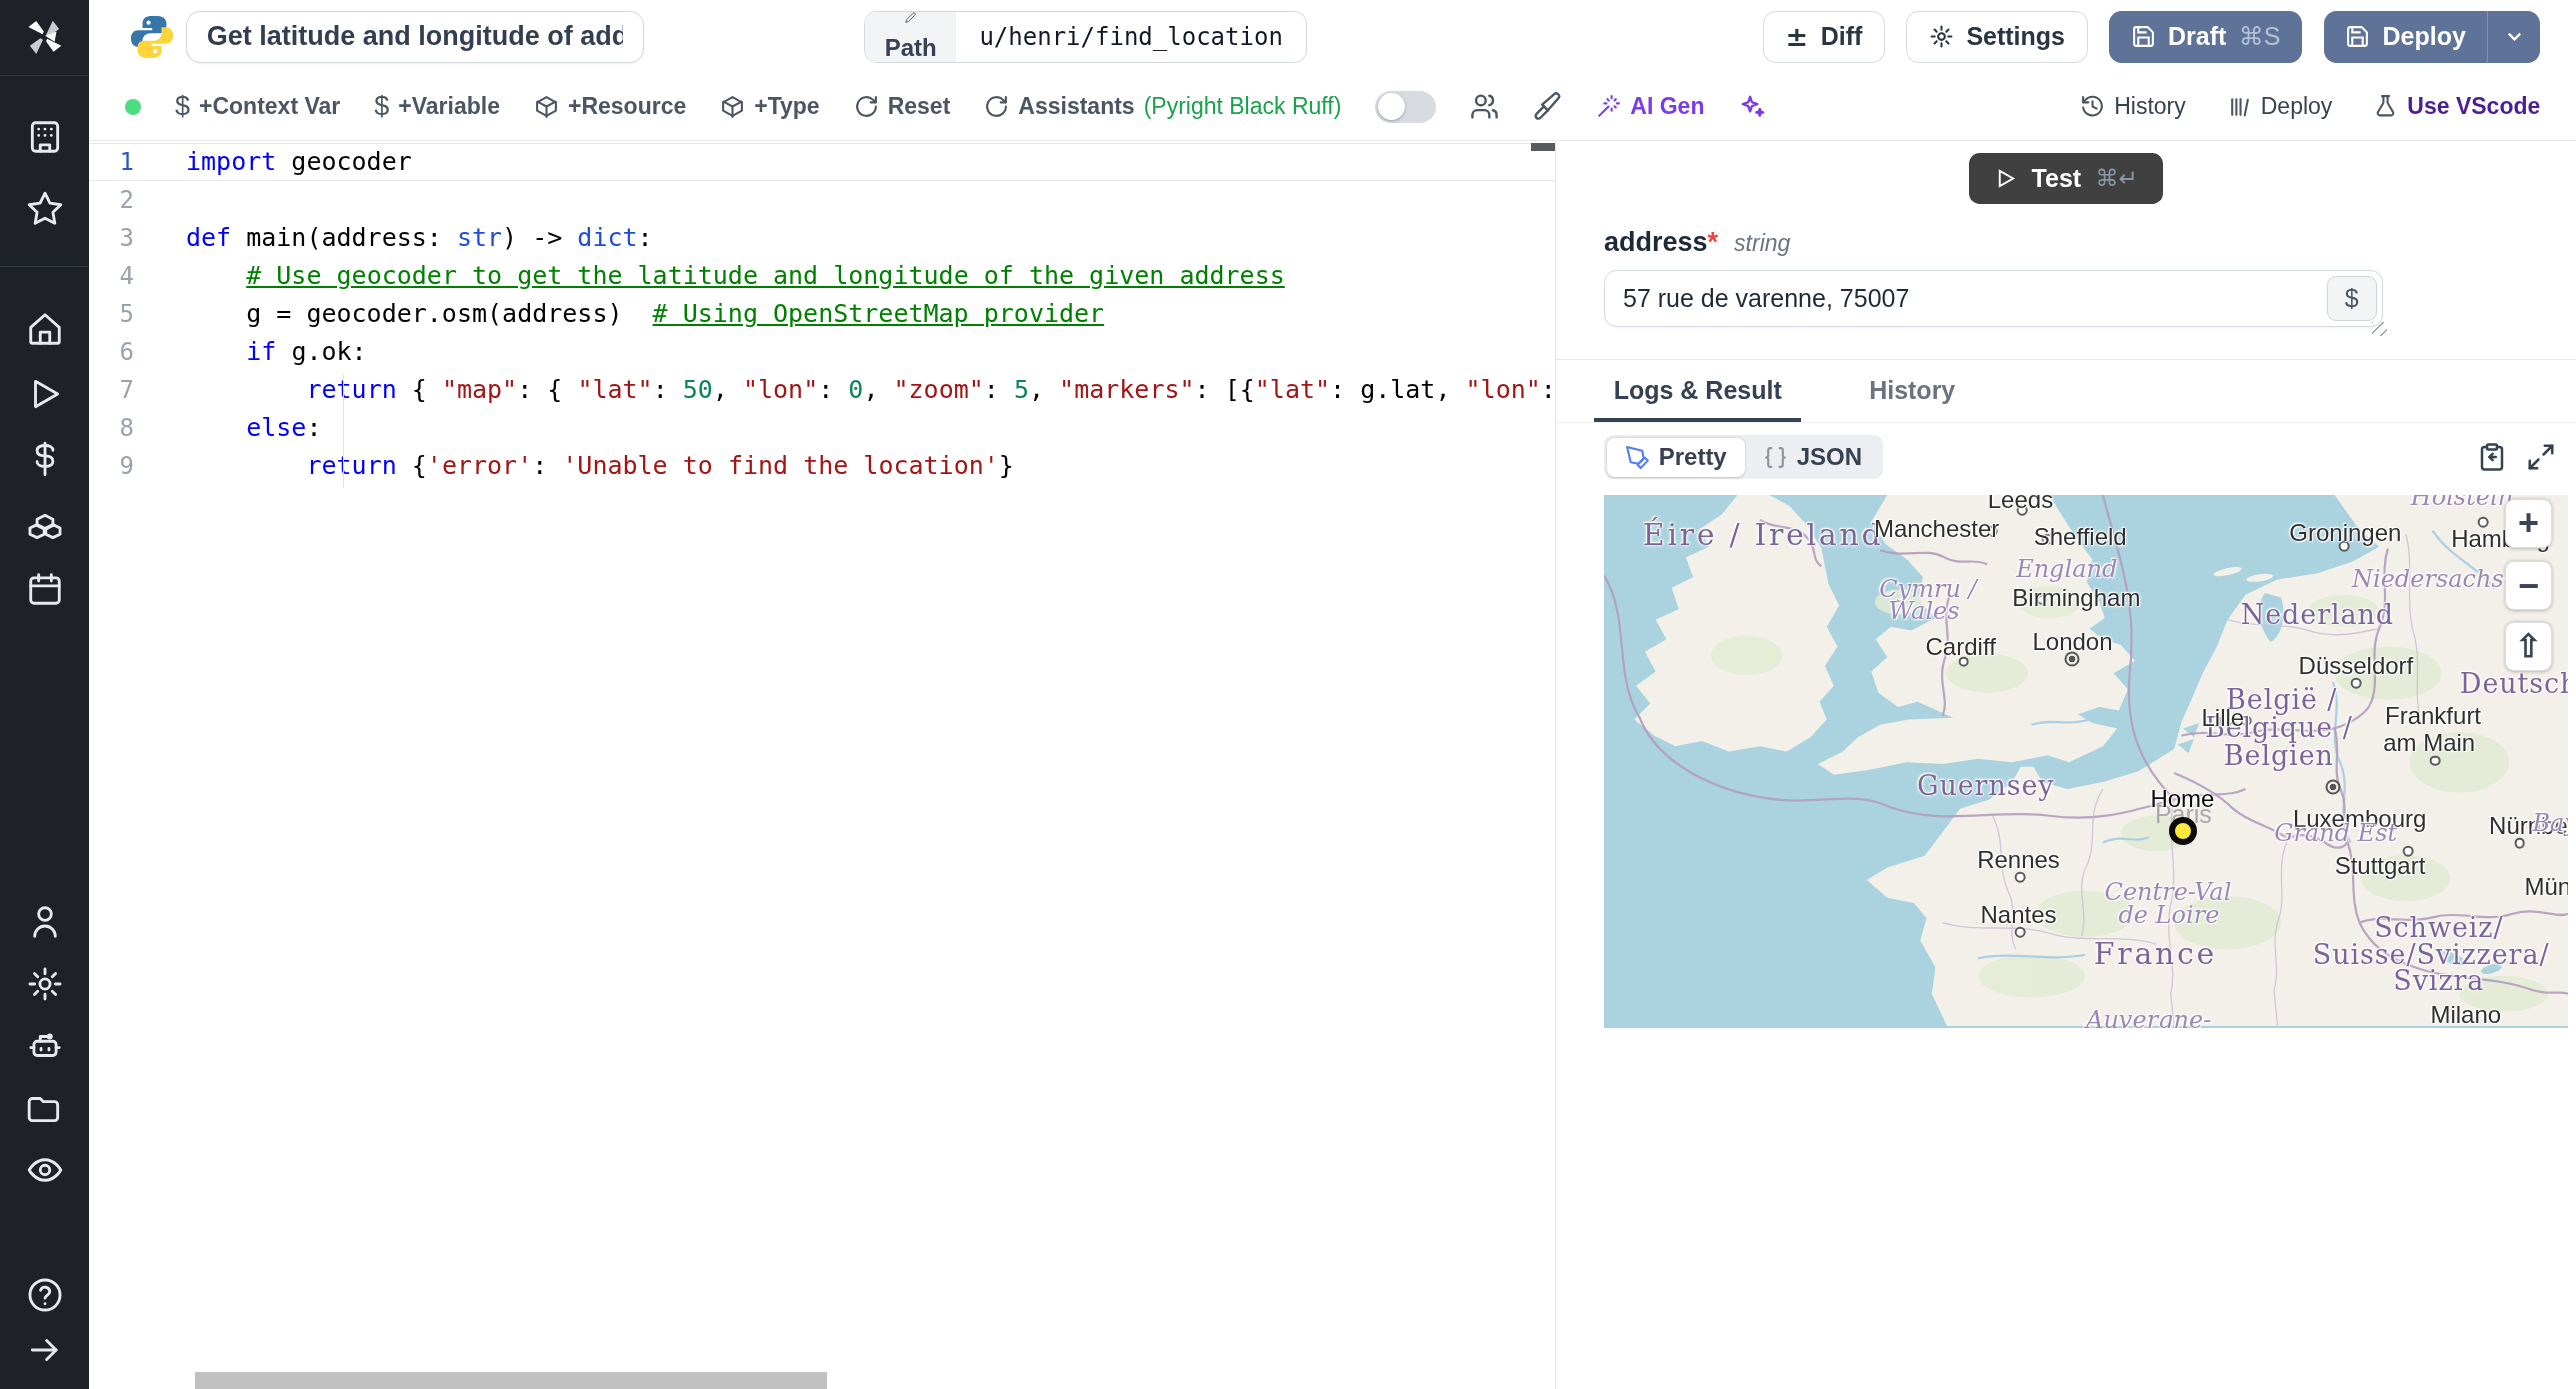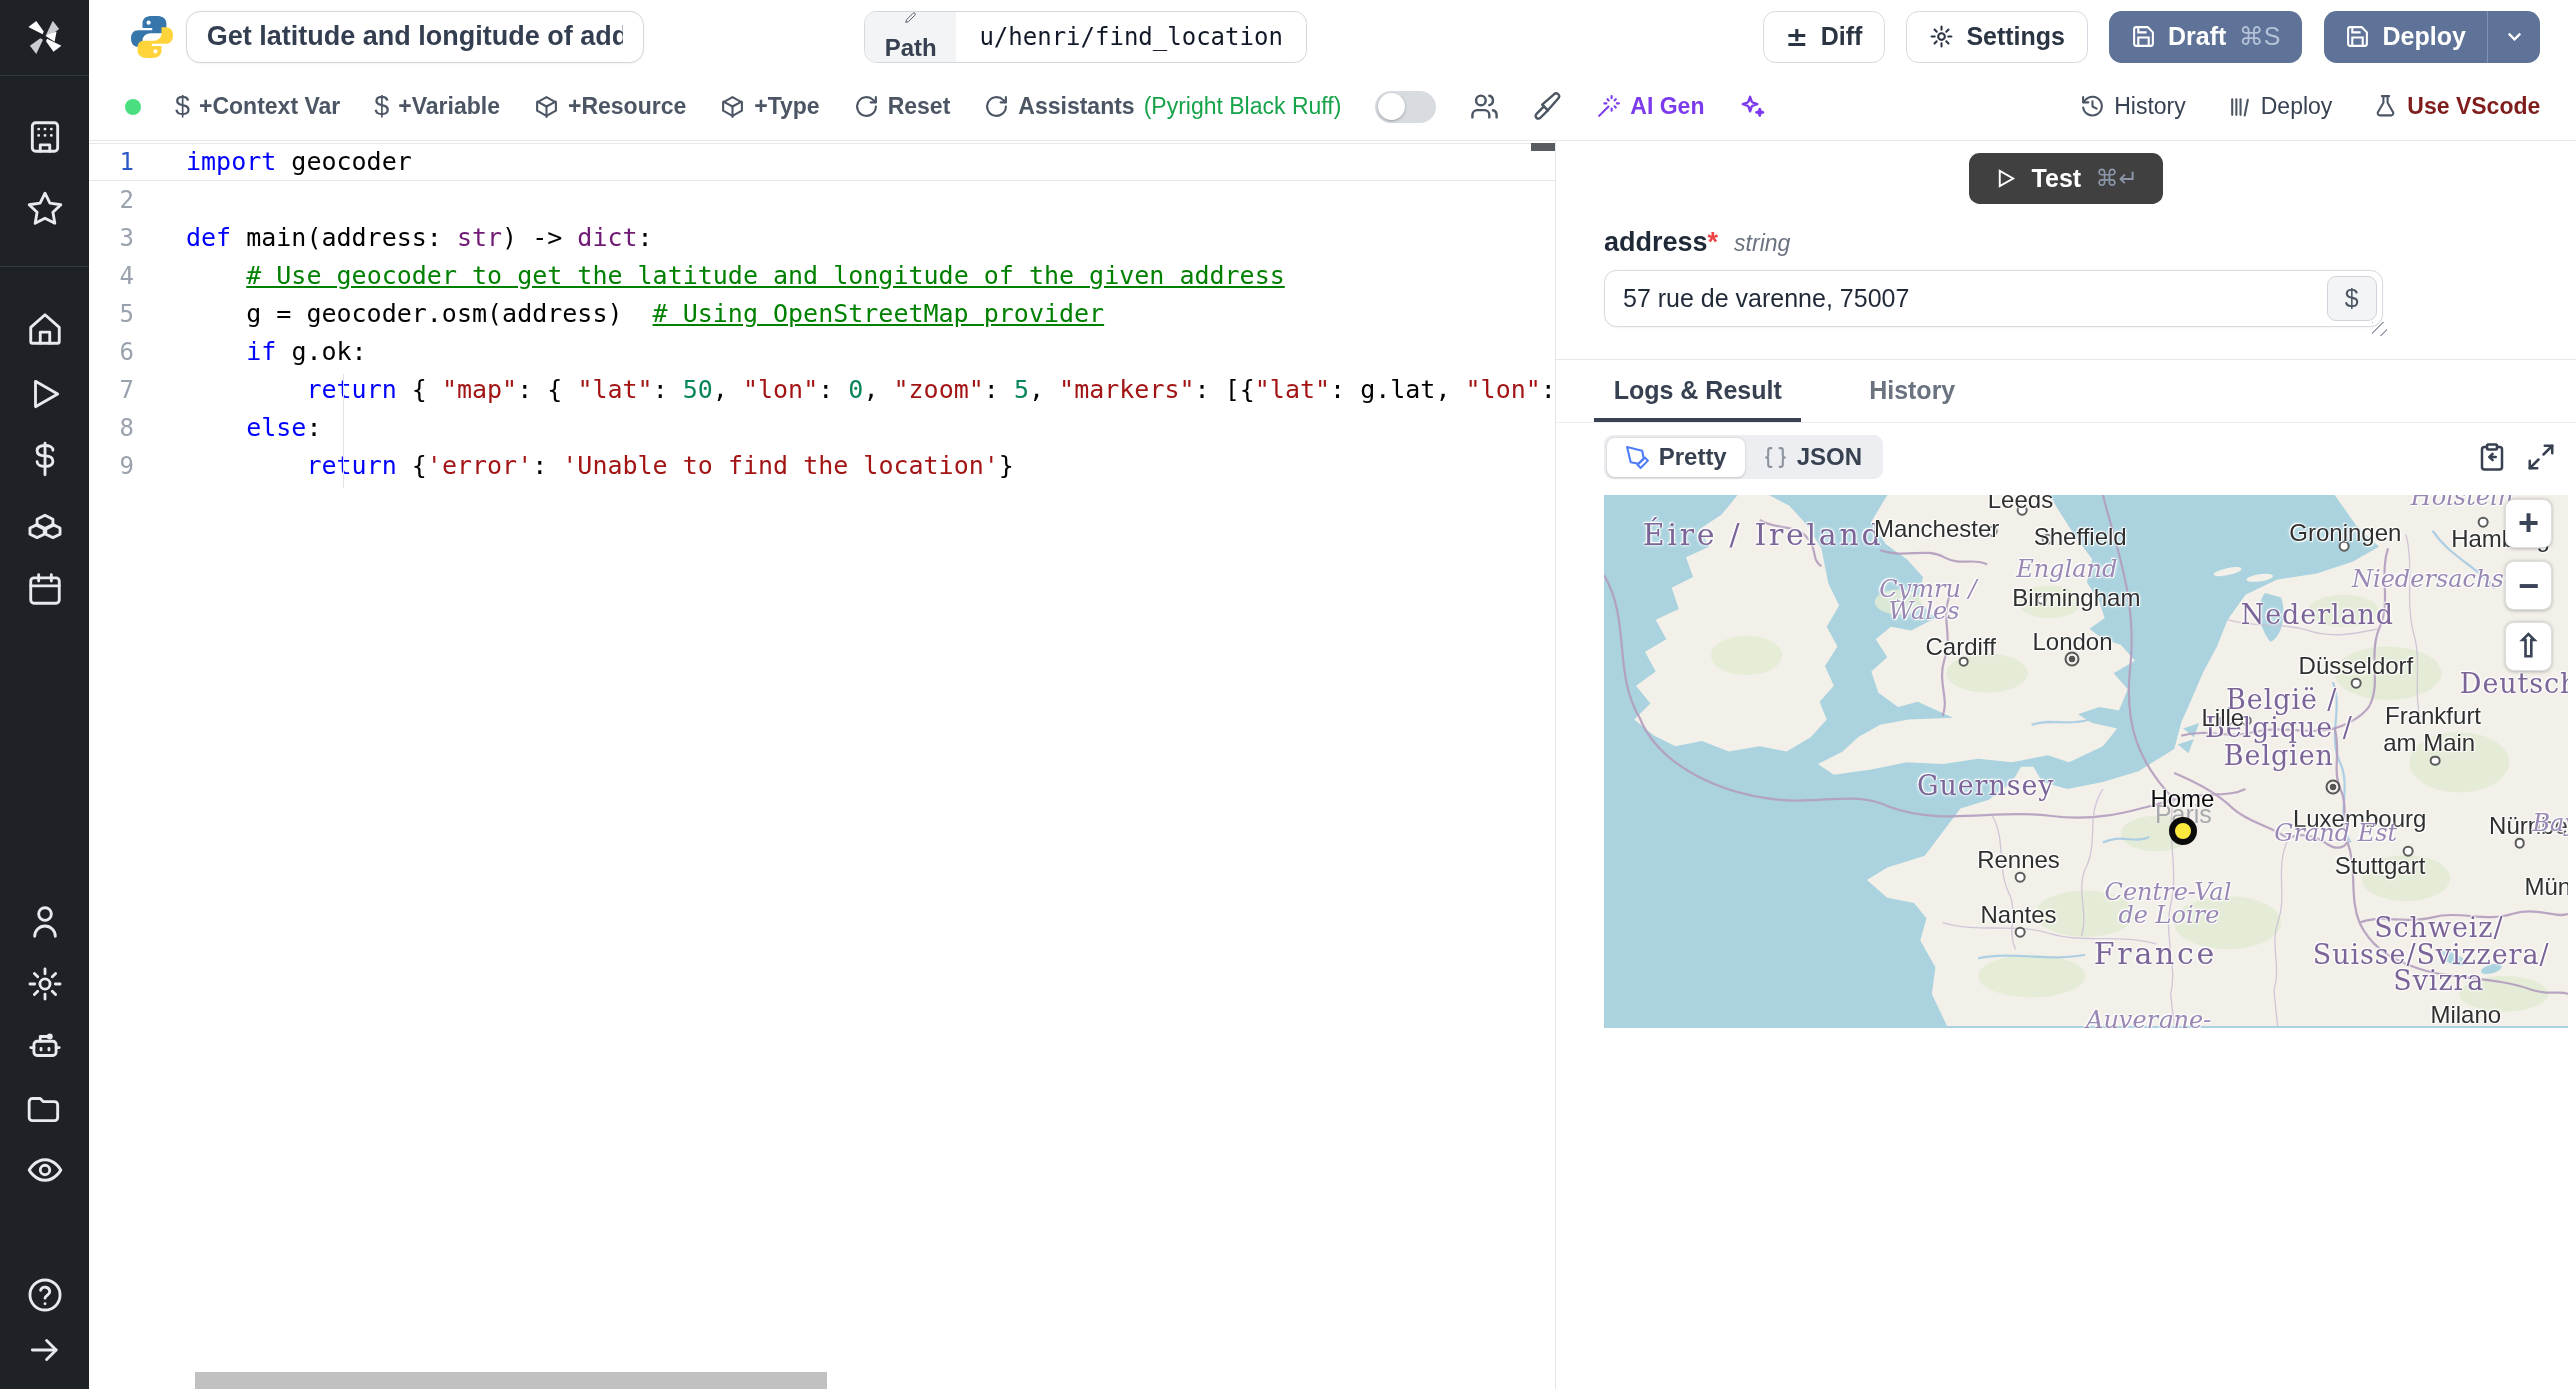--- a/index.html
+++ b/index.html
@@ -72,37 +72,37 @@
   .toggle-knob { position:absolute; left:2.7px; top:2.7px; width:27px; height:27px; border-radius:50%;
                  background:#fff; box-shadow:0 0.9px 2.7px rgba(0,0,0,.3); }
   .icon-btn { display:flex; align-items:center; cursor:pointer; }
   .icon-btn svg { width:29px; height:29px; stroke:#4b5563; fill:none; stroke-width:2;
                   stroke-linecap:round; stroke-linejoin:round; }
   .ai-item { color:#7c3aed; }
   .ai-item svg { stroke:#7c3aed; }
   .tool-spacer { flex:1; }
   .tool-right { display:flex; align-items:center; gap:41px; margin-right:16px; }
   .tool-right .tool-item { font-weight:500; color:#374151; }
-  .tool-right .vscode { font-weight:600; color:#7f1d1d; }
+  .tool-right .vscode { font-weight:600; color:#4c1d95; }
 
   
   .content { position:absolute; top:140px; left:0; width:2487px; height:1250px;
              border-top:0.9px solid #e6e8eb; display:flex; }
 
   
   .editor { position:relative; width:1467px; height:100%; background:#fff; overflow:hidden;
             border-right:0.9px solid #e3e5e8; }
   .code-line { display:flex; height:38px; align-items:center;
                font:400 25px "DejaVu Sans Mono", monospace; white-space:pre; }
   .gutter { width:97px; flex:none; text-align:right; padding-right:52px;
             color:#9aa2ad; font:400 24px "DejaVu Sans Mono", monospace; }
   .code-line.active { box-shadow:inset 0 0.9px 0 #e8e8e8, inset 0 -0.9px 0 #e8e8e8; }
   .code-line.active .gutter { color:#2b59c3; }
   .codewrap { padding-top:1.8px; }
-  .tok-kw { color:#0000ff; } .tok-ty { color:#701a75; } .tok-cm { color:#008000;text-decoration:underline; }
+  .tok-kw { color:#0000ff; } .tok-ty { color:#1d4ed8; } .tok-cm { color:#008000;text-decoration:underline; }
   .tok-st { color:#a31515; } .tok-nu { color:#098658; } .tok-pl { color:#000; }
   .indent-guide { position:absolute; width:0.9px; background:#e3e3e3; left:254px; }
   .hscroll { position:absolute; bottom:0; left:106px; width:632px; height:18px; background:#c1c1c1; }
   .vscroll { position:absolute; top:1.8px; right:0; width:24px; height:8px; background:#585c60; }
 
   
   .rightpanel { position:relative; width:1020px; height:100%; background:#fff; }
   .test-row { display:flex; justify-content:center; padding-top:11.6px; }
   .test-btn { height:51px; display:flex; align-items:center; gap:14.3px; padding:0 25px;
               background:#404040; border-radius:10.7px; color:#fff;

